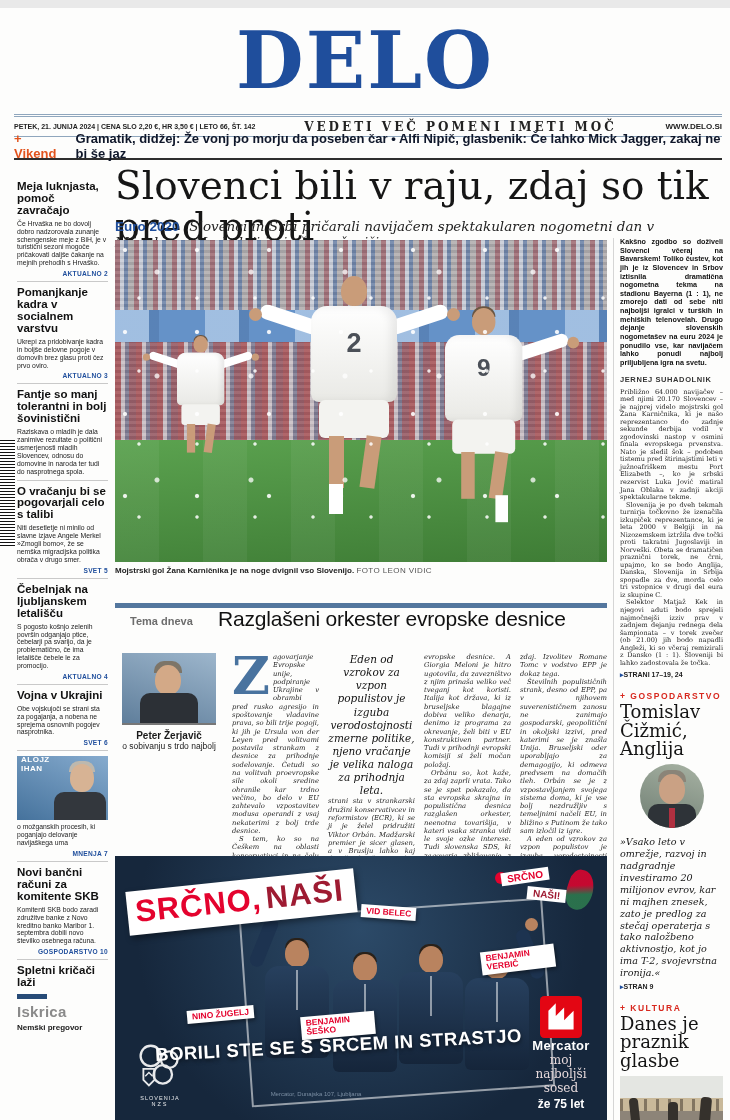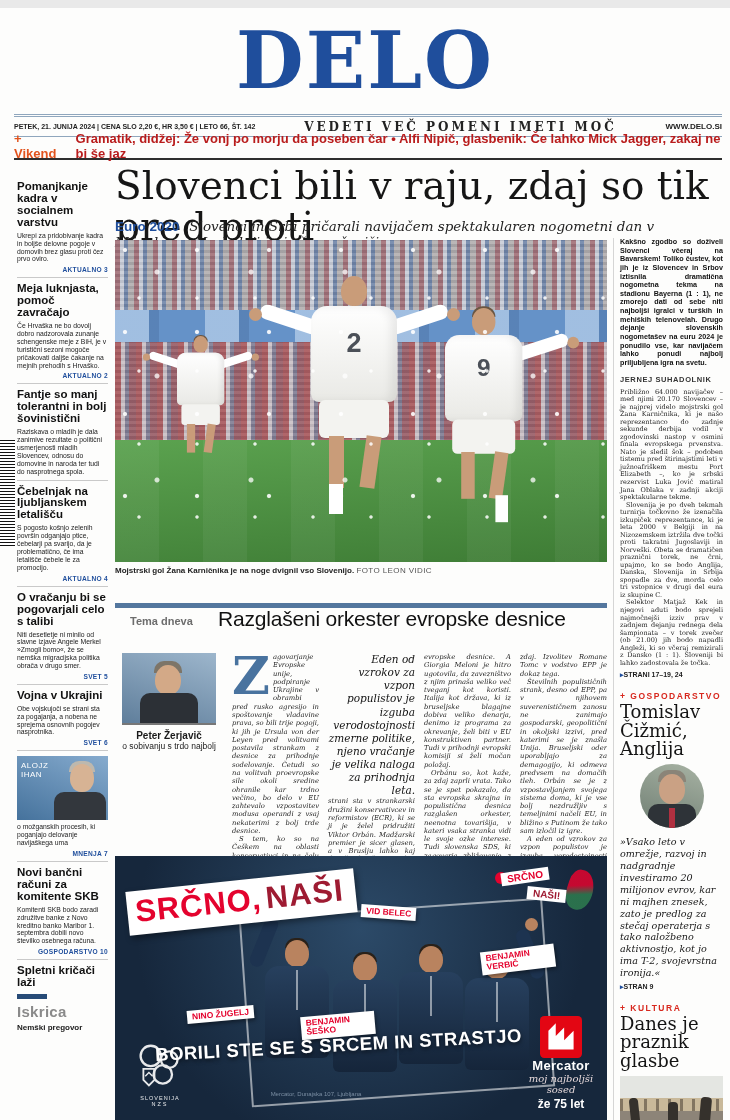--- a/index.html
+++ b/index.html
@@ -11,21 +11,21 @@
         color:#1f4e9c;letter-spacing:2px;}
   .dateline{position:absolute;top:106px;left:14px;right:8px;height:19px;
         border-top:3px double #8fa6bd;border-bottom:1px solid #8fa6bd;
         display:flex;align-items:center;justify-content:space-between;}
   .dateline .dl-left{font-size:7px;font-weight:bold;color:#222;}
   .dateline .dl-motto{font-family:"DejaVu Serif",serif;font-size:12px;font-weight:bold;letter-spacing:3px;color:#222;}
   .dateline .dl-web{font-size:8px;font-weight:bold;color:#222;}
   .vikend{position:absolute;top:126px;left:14px;right:8px;height:24px;display:flex;align-items:center;
         border-bottom:2px solid #2e2e2e;font-size:13px;font-weight:bold;}
   .vikend .vk-label{color:#e2531d;margin-right:12px;}
-  .vikend .vk-text{color:#b91c1c;}
+  .vikend .vk-text{color:#0f172a;}
   
   .headline{position:absolute;left:115px;top:158px;width:605px;margin:0;
         font-family:"DejaVu Serif",serif;font-weight:400;font-size:39px;line-height:1.05;color:#161616;}
   .subhead{position:absolute;left:115px;top:210px;width:600px;font-size:13.5px;}
   .subhead .kicker{color:#1f4e9c;font-weight:bold;margin-right:6px;}
   .subhead .sh-text{font-family:"DejaVu Serif",serif;font-style:italic;color:#222;}
   
   .photo{position:absolute;left:115px;top:232px;width:492px;height:322px;overflow:hidden;background:#8b98ab;}
   .crowd-top{position:absolute;left:0;right:0;top:0;height:70px;
      background:repeating-linear-gradient(90deg,rgba(170,70,70,.5) 0 5px,rgba(235,235,240,.55) 5px 9px,rgba(80,110,160,.5) 9px 13px,rgba(205,185,170,.45) 13px 19px),
@@ -72,21 +72,21 @@
   .ph-peter .face{position:absolute;left:33px;top:12px;width:26px;height:30px;border-radius:50% 50% 46% 46%;background:#d3a987;}
   .ph-peter .hairp{position:absolute;left:32px;top:8px;width:28px;height:12px;border-radius:10px 10px 0 0;background:#7d7568;}
   .ph-peter .suit{position:absolute;left:18px;top:40px;width:58px;height:30px;border-radius:10px 10px 0 0;background:#2c3036;}
   .tema-author .ta-name{font-weight:bold;font-size:10px;margin-top:5px;}
   .tema-author .ta-sub{font-size:8.5px;line-height:1.2;}
   .tcol{flex:1;font-family:"DejaVu Serif",serif;font-style:italic;font-size:6.8px;line-height:1.22;color:#222;text-align:justify;}
   .tcol p{margin:0 0 0 0;text-indent:7px;}
   .tcol p.first{text-indent:0;}
   .dropcap{float:left;font-family:"DejaVu Serif",serif;font-style:normal;font-weight:bold;
        font-size:52px;line-height:.82;color:#49739f;margin:2px 3px 0 0;}
-  .pullquote{font-size:10.5px;line-height:1.25;color:#111;margin:0 0 5px 0;text-align:right;}
+  .pullquote{font-size:10.5px;line-height:1.25;color:#111;margin:0 0 5px 0;text-align:center;}
   
   .ad{position:absolute;left:115px;top:848px;width:492px;height:265px;overflow:hidden;
       background:radial-gradient(circle at 50% 28%,#2c4a68,#16273c 72%);}
   .ad-frame{position:absolute;left:130px;top:52px;width:300px;height:185px;border:2px solid rgba(255,255,255,.55);transform:rotate(-4deg);}
   .ad-banner{position:absolute;left:12px;top:24px;transform:rotate(-6deg);background:#fff;padding:3px 12px 5px 8px;
       box-shadow:2px 3px 6px rgba(0,0,0,.4);white-space:nowrap;}
   .ad-banner .t1{color:#e4032e;font-weight:bold;font-size:31px;letter-spacing:1px;}
   .ad-banner .t2{color:#9e1b32;font-weight:bold;font-size:31px;letter-spacing:1px;}
   .ad-badge{position:absolute;right:14px;top:14px;width:92px;height:56px;}
   .ad-badge .chip{position:absolute;background:#fff;color:#e4032e;font-weight:bold;font-size:10px;padding:1px 6px;transform:rotate(-8deg);}
@@ -108,32 +108,32 @@
   .name-chip{position:absolute;background:#fff;color:#e4032e;font-weight:bold;font-size:8.5px;line-height:1.1;
       padding:2px 5px;transform:rotate(-5deg);box-shadow:1px 2px 4px rgba(0,0,0,.45);max-width:64px;}
   .ad-slogan{position:absolute;left:40px;right:110px;bottom:64px;text-align:center;transform:rotate(-3deg);
       color:#fff;font-weight:bold;font-size:18.5px;letter-spacing:.5px;text-shadow:0 2px 4px rgba(0,0,0,.6);white-space:nowrap;}
   .ad-more{position:absolute;left:0;right:90px;bottom:38px;text-align:center;color:#e8eef5;font-size:10px;}
   .ad-more b{color:#fff;}
   .ad-addr{position:absolute;left:0;right:90px;bottom:24px;text-align:center;color:#7b8ea3;font-size:6px;}
   .mercator{position:absolute;right:10px;bottom:10px;width:72px;text-align:center;color:#fff;}
   .mercator .mark{width:42px;height:42px;margin:0 auto;}
   .mercator .mb{font-weight:bold;font-size:13px;letter-spacing:.3px;}
-  .mercator .ms{font-family:"DejaVu Serif",serif;font-style:italic;font-size:10px;color:#e6d9db;}
+  .mercator .ms{font-family:"DejaVu Serif",serif;font-size:12px;color:#e6d9db;}
   .mercator .my{font-weight:bold;font-size:12px;margin-top:2px;}
   .nzs{position:absolute;left:12px;bottom:14px;width:66px;text-align:center;color:#fff;opacity:.9;}
   .nzs .nz1{font-size:5.5px;letter-spacing:1px;} .nzs .nz2{font-size:5.5px;letter-spacing:2px;}
   
   .sidebar{position:absolute;left:17px;top:168px;width:91px;height:816px;overflow:hidden;}
   .sb-item{border-bottom:1px solid #c9c9c9;padding:5px 0 4px 0;}
   .sb-item h3{margin:0 0 3px 0;font-size:11.5px;line-height:1.04;color:#111;}
   .sb-body{font-size:6.8px;line-height:1.16;color:#222;}
   .sb-tag{text-align:right;font-size:6.6px;font-weight:bold;color:#1f4e9c;letter-spacing:.3px;margin-top:3px;}
   .alojz-card{position:relative;width:91px;height:64px;overflow:hidden;background:linear-gradient(205deg,#86abce,#45729c);}
-  .alojz-card .an{position:absolute;left:4px;top:6px;color:#fff;font-weight:normal;font-size:8px;line-height:1.1;width:34px;letter-spacing:.5px;}
+  .alojz-card .an{position:absolute;left:4px;top:0;color:#fff;font-weight:bold;font-size:8px;line-height:1.1;width:34px;letter-spacing:.5px;}
   .alojz-card .af{position:absolute;right:14px;top:8px;width:24px;height:28px;border-radius:50% 50% 46% 46%;background:#d7b394;}
   .alojz-card .ah{position:absolute;right:13px;top:5px;width:26px;height:11px;border-radius:10px 10px 0 0;background:#bdb8ae;}
   .alojz-card .as{position:absolute;right:2px;top:36px;width:52px;height:28px;border-radius:10px 10px 0 0;background:#33373d;}
   .iskrica{position:absolute;left:17px;top:986px;width:91px;}
   .iskrica .bar{width:30px;height:5px;background:#274b77;margin-bottom:4px;}
   .iskrica h3{margin:0;font-size:15px;color:#8a8a8a;letter-spacing:.3px;}
   .iskrica .quote{position:relative;font-family:"DejaVu Serif",serif;font-style:italic;font-size:12.5px;line-height:1.15;color:#222;margin-top:6px;}
   .iskrica .qmark{position:absolute;right:-4px;top:6px;font-family:"DejaVu Serif",serif;font-size:52px;line-height:1;color:#dcdfe3;z-index:0;}
   .iskrica .quote span{position:relative;z-index:1;}
   .iskrica .src{font-weight:bold;font-size:8px;margin-top:3px;}
@@ -336,42 +336,42 @@
         <path d="M12 28 h12 v12 l-6 6 -6 -6 Z" fill="none" stroke="#fff" stroke-width="2"></path>
         <path d="M14 36 l4 -4 4 4" fill="none" stroke="#fff" stroke-width="1.5"></path>
       </svg>
       <div class="nz1">SLOVENIJA</div>
       <div class="nz2">NZS</div>
     </div>
   </div>
 
   <div class="sidebar">
     <div class="sb-item">
+      <h3>Meja luknjasta, pomoč zavračajo</h3>
+      <div class="sb-body">Če Hrvaška ne bo dovolj dobro nadzorovala zunanje schengenske meje z BiH, je v turistični sezoni mogoče pričakovati daljše čakanje na mejnih prehodih s Hrvaško.</div>
+      <div class="sb-tag">AKTUALNO 2</div>
+    </div>
+    <div class="sb-item">
       <h3>Pomanjkanje kadra v socialnem varstvu</h3>
       <div class="sb-body">Ukrepi za pridobivanje kadra in boljše delovne pogoje v domovih brez glasu proti čez prvo oviro.</div>
       <div class="sb-tag">AKTUALNO 3</div>
     </div>
     <div class="sb-item">
-      <h3>Meja luknjasta, pomoč zavračajo</h3>
-      <div class="sb-body">Če Hrvaška ne bo dovolj dobro nadzorovala zunanje schengenske meje z BiH, je v turistični sezoni mogoče pričakovati daljše čakanje na mejnih prehodih s Hrvaško.</div>
-      <div class="sb-tag">AKTUALNO 2</div>
-    </div>
-    <div class="sb-item">
       <h3>Fantje so manj tolerantni in bolj šovinistični</h3>
       <div class="sb-body">Raziskava o mladih je dala zanimive rezultate o politični usmerjenosti mladih Slovencev, odnosu do domovine in naroda ter tudi do nasprotnega spola.</div>
+    </div>
+    <div class="sb-item">
+      <h3>O vračanju bi se pogovarjali celo s talibi</h3>
+      <div class="sb-body">Niti desetletje ni minilo od slavne izjave Angele Merkel »Zmogli bomo«, že se nemška migracijska politika obrača v drugo smer.</div>
+      <div class="sb-tag">SVET 5</div>
     </div>
     <div class="sb-item">
       <h3>Čebelnjak na ljubljanskem letališču</h3>
       <div class="sb-body">S pogosto košnjo zelenih površin odganjajo ptice, čebelarji pa svarijo, da je problematično, če ima letališče čebele le za promocijo.</div>
       <div class="sb-tag">AKTUALNO 4</div>
-    </div>
-    <div class="sb-item">
-      <h3>O vračanju bi se pogovarjali celo s talibi</h3>
-      <div class="sb-body">Niti desetletje ni minilo od slavne izjave Angele Merkel »Zmogli bomo«, že se nemška migracijska politika obrača v drugo smer.</div>
-      <div class="sb-tag">SVET 5</div>
     </div>
     <div class="sb-item">
       <h3>Vojna v Ukrajini</h3>
       <div class="sb-body">Obe vojskujoči se strani sta za pogajanja, a nobena ne sprejema osnovnih pogojev nasprotnika.</div>
       <div class="sb-tag">SVET 6</div>
     </div>
     <div class="sb-item">
       <div class="alojz-card">
         <div class="an">ALOJZ IHAN</div>
         <div class="ah"></div>

